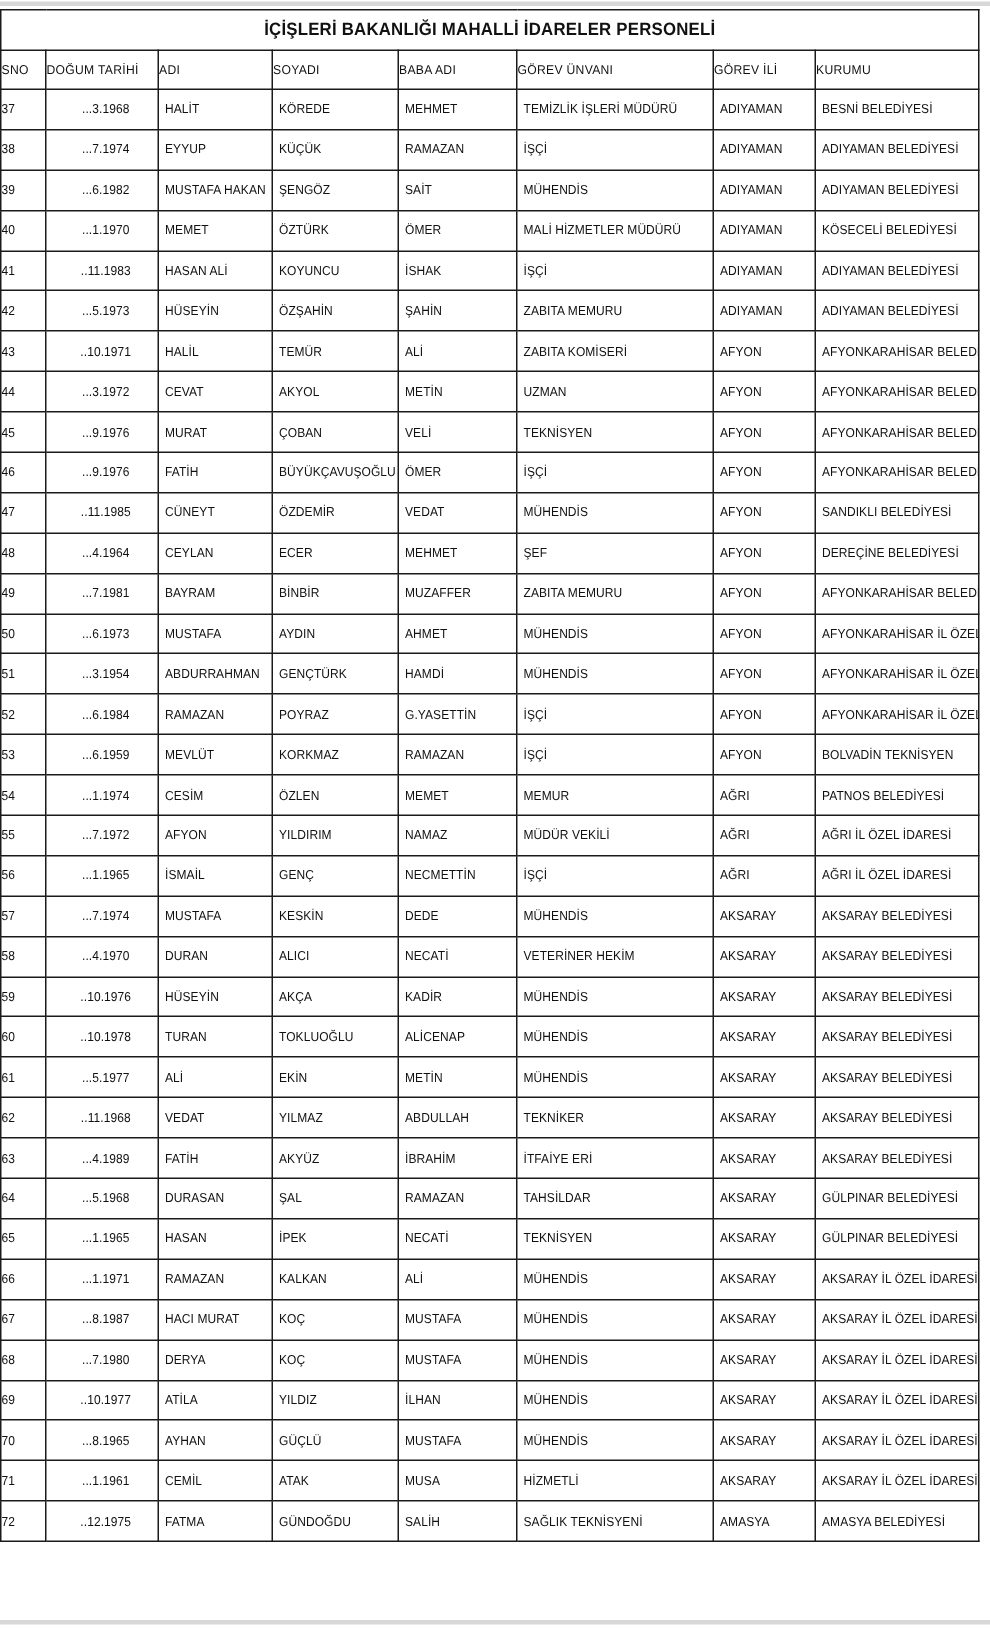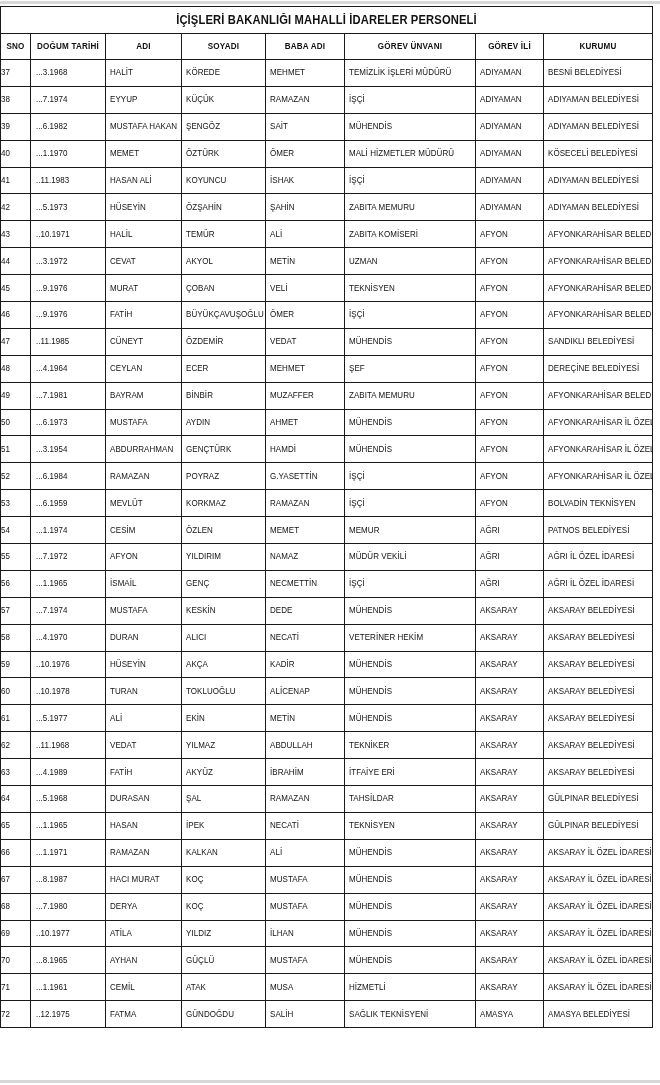--- a/index.html
+++ b/index.html
@@ -41,43 +41,42 @@
     letter-spacing: 0.15px;
     border-bottom: 1.4px solid #111;
     padding: 2px 0 3px 0;
   }
   .title-text {
     display: block;
     transform: scaleY(1.06);
   }
   thead td {
     height: 25px;
-    text-align: center;
-    font-weight: bold;
+    font-weight: normal;
     font-size: 8.1px;
     letter-spacing: 0.2px;
     border-bottom: 1.4px solid #111;
   }
   thead td .hd {
     display: block;
     transform: scaleY(1.05);
   }
   tbody td {
     height: 25.9px;
     font-size: 8.0px;
     letter-spacing: 0.05px;
     white-space: nowrap;
     overflow: hidden;
   }
   tbody td .cv {
     display: block;
     transform: scaleY(1.08);
   }
   td.c-sno  { }
-  td.c-dob  { padding-left: 5px; }
+  td.c-dob  { padding-left: 5px; text-align: center; }
   td.c-adi  { padding-left: 4px; }
   td.c-soy  { padding-left: 4px; }
   td.c-baba { padding-left: 4px; }
   td.c-gorev{ padding-left: 4px; }
   td.c-il   { padding-left: 4px; margin-left: 32px; }
   td.c-kurum{ padding-left: 4px; }
 
   
   col.w-sno   { width: 30px; }
   col.w-dob   { width: 75px; }

